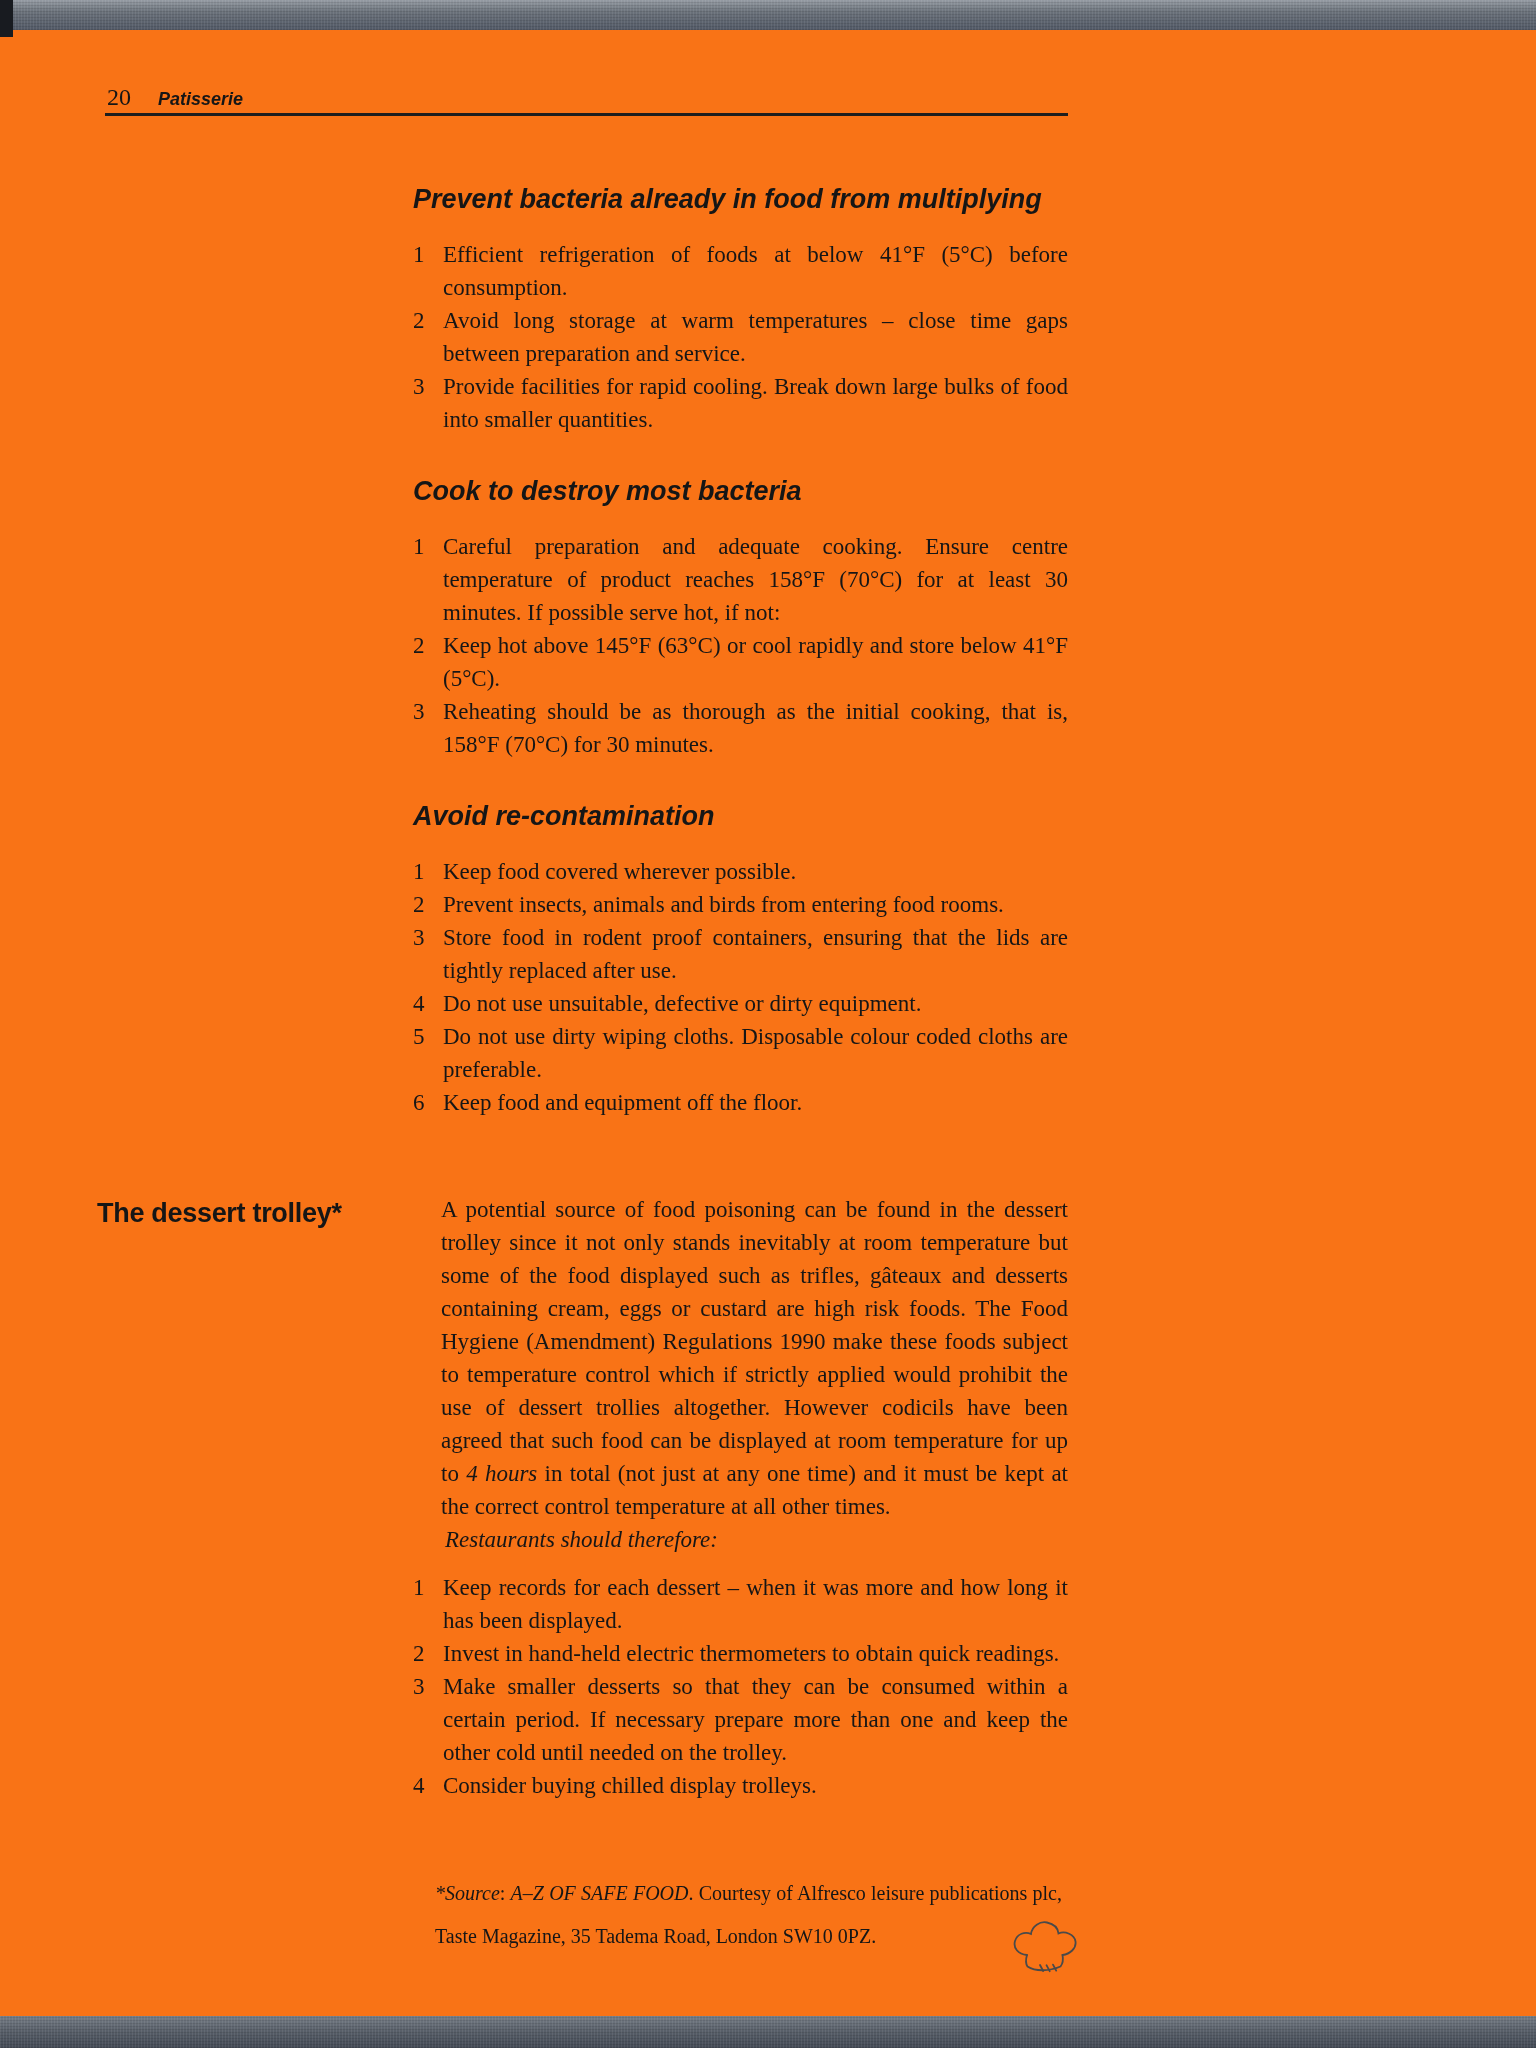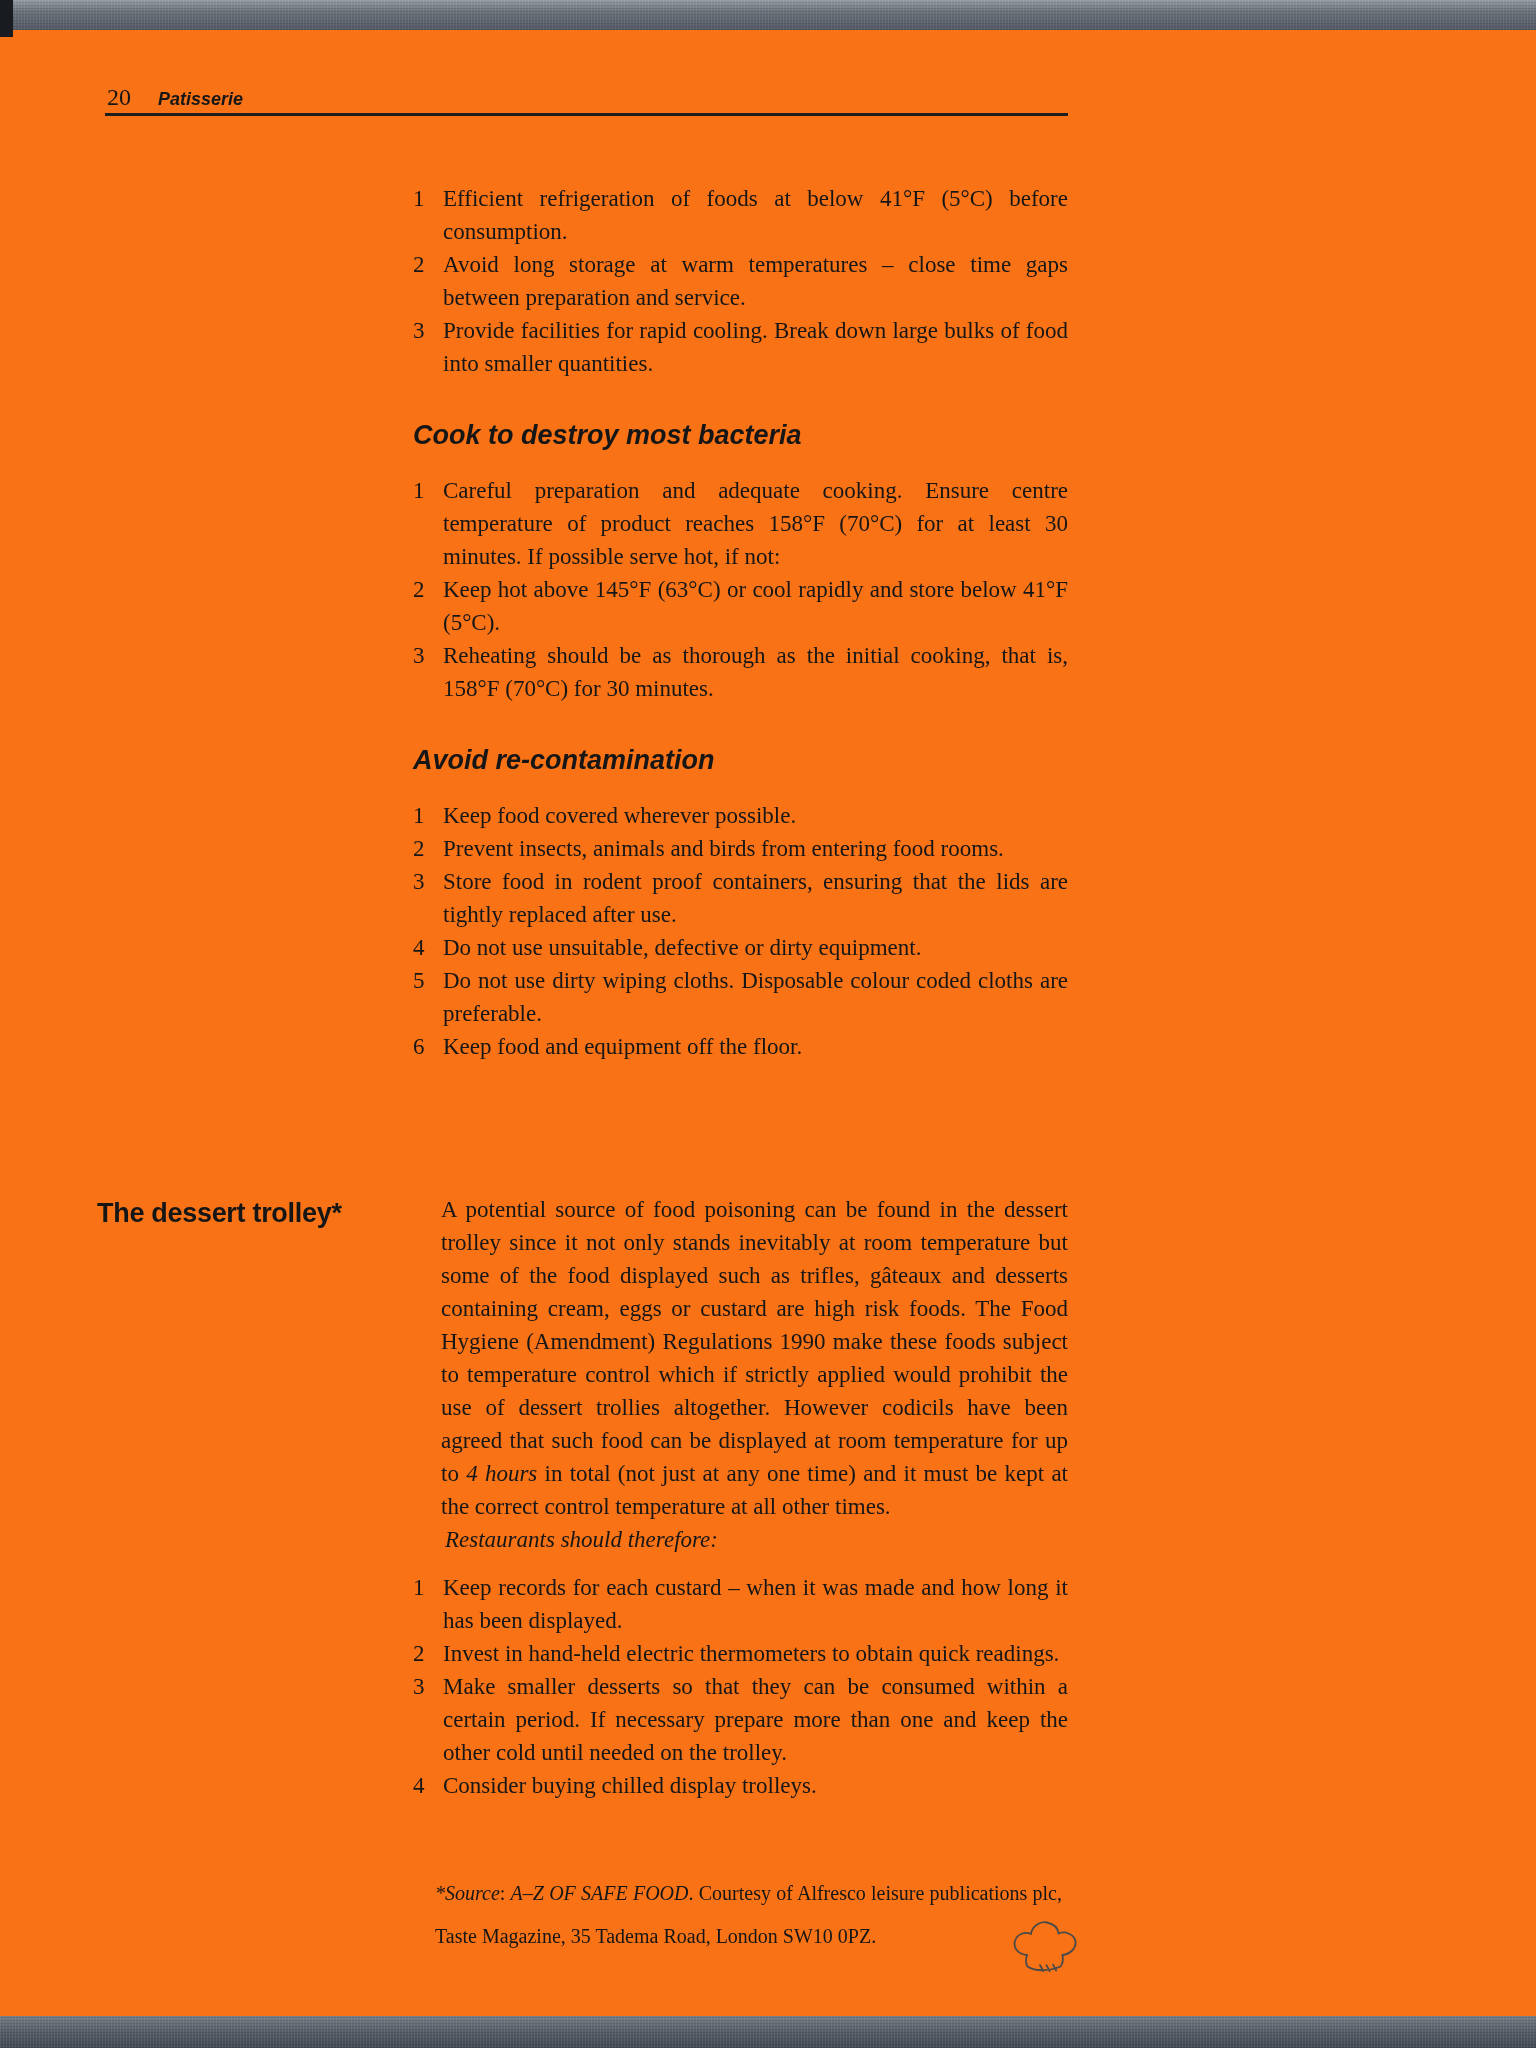--- a/index.html
+++ b/index.html
@@ -91,20 +91,21 @@
 
   <div class="runhead">
     <span class="page-num">20</span>
     <span class="run-title">Patisserie</span>
   </div>
   <div class="headrule"></div>
 
   <div class="sections">
 
     <div class="sec">
+      <h2 class="sec-heading">Prevent bacteria already in food from multiplying</h2>
       <div class="li">
         <span class="num">1</span>
         <span class="txt">Efficient refrigeration of foods at below 41°F (5°C) before consumption.</span>
       </div>
       <div class="li">
         <span class="num">2</span>
         <span class="txt">Avoid long storage at warm temperatures – close time gaps between preparation and service.</span>
       </div>
       <div class="li">
         <span class="num">3</span>
@@ -162,21 +163,21 @@
 
   <div class="trolley">
     <div class="trolley-para">
       <span>A potential source of food poisoning can be found in the dessert trolley since it not only stands inevitably at room temperature but some of the food displayed such as trifles, gâteaux and desserts containing cream, eggs or custard are high risk foods. The Food Hygiene (Amendment) Regulations 1990 make these foods subject to temperature control which if strictly applied would prohibit the use of dessert trollies altogether. However codicils have been agreed that such food can be displayed at room temperature for up to </span><span class="it">4 hours</span><span> in total (not just at any one time) and it must be kept at the correct control temperature at all other times.</span>
     </div>
     <div class="restaurants-line">Restaurants should therefore:</div>
 
     <div class="trolley-list">
       <div class="li">
         <span class="num">1</span>
-        <span class="txt">Keep records for each custard – when it was made and how long it has been displayed.</span>
+        <span class="txt">Keep records for each dessert – when it was more and how long it has been displayed.</span>
       </div>
       <div class="li">
         <span class="num">2</span>
         <span class="txt">Invest in hand-held electric thermometers to obtain quick readings.</span>
       </div>
       <div class="li">
         <span class="num">3</span>
         <span class="txt">Make smaller desserts so that they can be consumed within a certain period. If necessary prepare more than one and keep the other cold until needed on the trolley.</span>
       </div>
       <div class="li">

